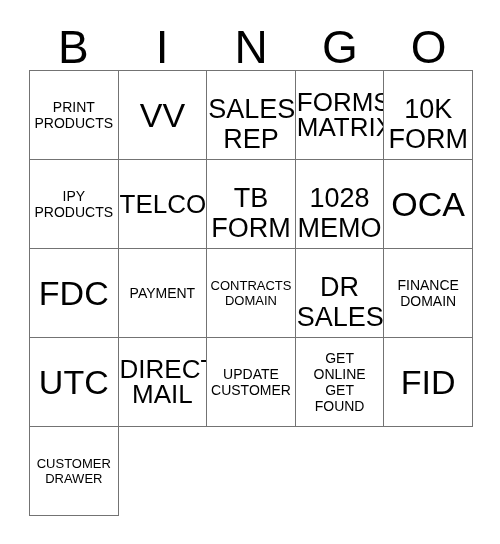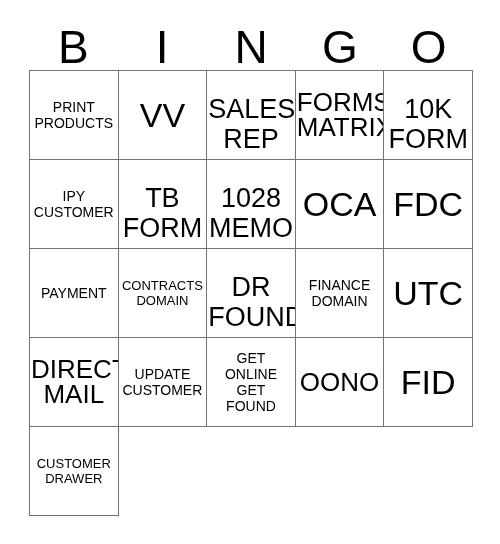--- a/index.html
+++ b/index.html
@@ -100,21 +100,24 @@
         <span class="cell-text">FORMS
 MATRIX</span>
       </div>
     <div class="cell sz-lg">
         <span class="cell-text">10K
 FORM</span>
       </div>
 
     <div class="cell sz-sm">
         <span class="cell-text">IPY
-CUSTOMER</span>
+PRODUCTS</span>
+      </div>
+    <div class="cell sz-md">
+        <span class="cell-text">TELCO</span>
       </div>
     <div class="cell sz-lg">
         <span class="cell-text">TB
 FORM</span>
       </div>
     <div class="cell sz-lg">
         <span class="cell-text">1028
 MEMO</span>
       </div>
     <div class="cell sz-xl">
@@ -127,21 +130,21 @@
     <div class="cell sz-xxs">
         <span class="cell-text">PAYMENT</span>
       </div>
     <div class="cell sz-xs">
         <span class="cell-text">CONTRACTS
 DOMAIN</span>
       </div>
 
     <div class="cell sz-lg">
         <span class="cell-text">DR
-FOUND</span>
+SALES</span>
       </div>
     <div class="cell sz-sm">
         <span class="cell-text">FINANCE
 DOMAIN</span>
       </div>
     <div class="cell sz-xl">
         <span class="cell-text">UTC</span>
       </div>
     <div class="cell sz-md">
         <span class="cell-text">DIRECT
@@ -151,23 +154,20 @@
         <span class="cell-text">UPDATE
 CUSTOMER</span>
       </div>
 
     <div class="cell sz-sm">
         <span class="cell-text">GET
 ONLINE
 GET
 FOUND</span>
       </div>
-    <div class="cell sz-md">
-        <span class="cell-text">OONO</span>
-      </div>
     <div class="cell sz-xl">
         <span class="cell-text">FID</span>
       </div>
     <div class="cell sz-xs">
         <span class="cell-text">CUSTOMER
 DRAWER</span>
       </div>
 
   </div>
 </div>

